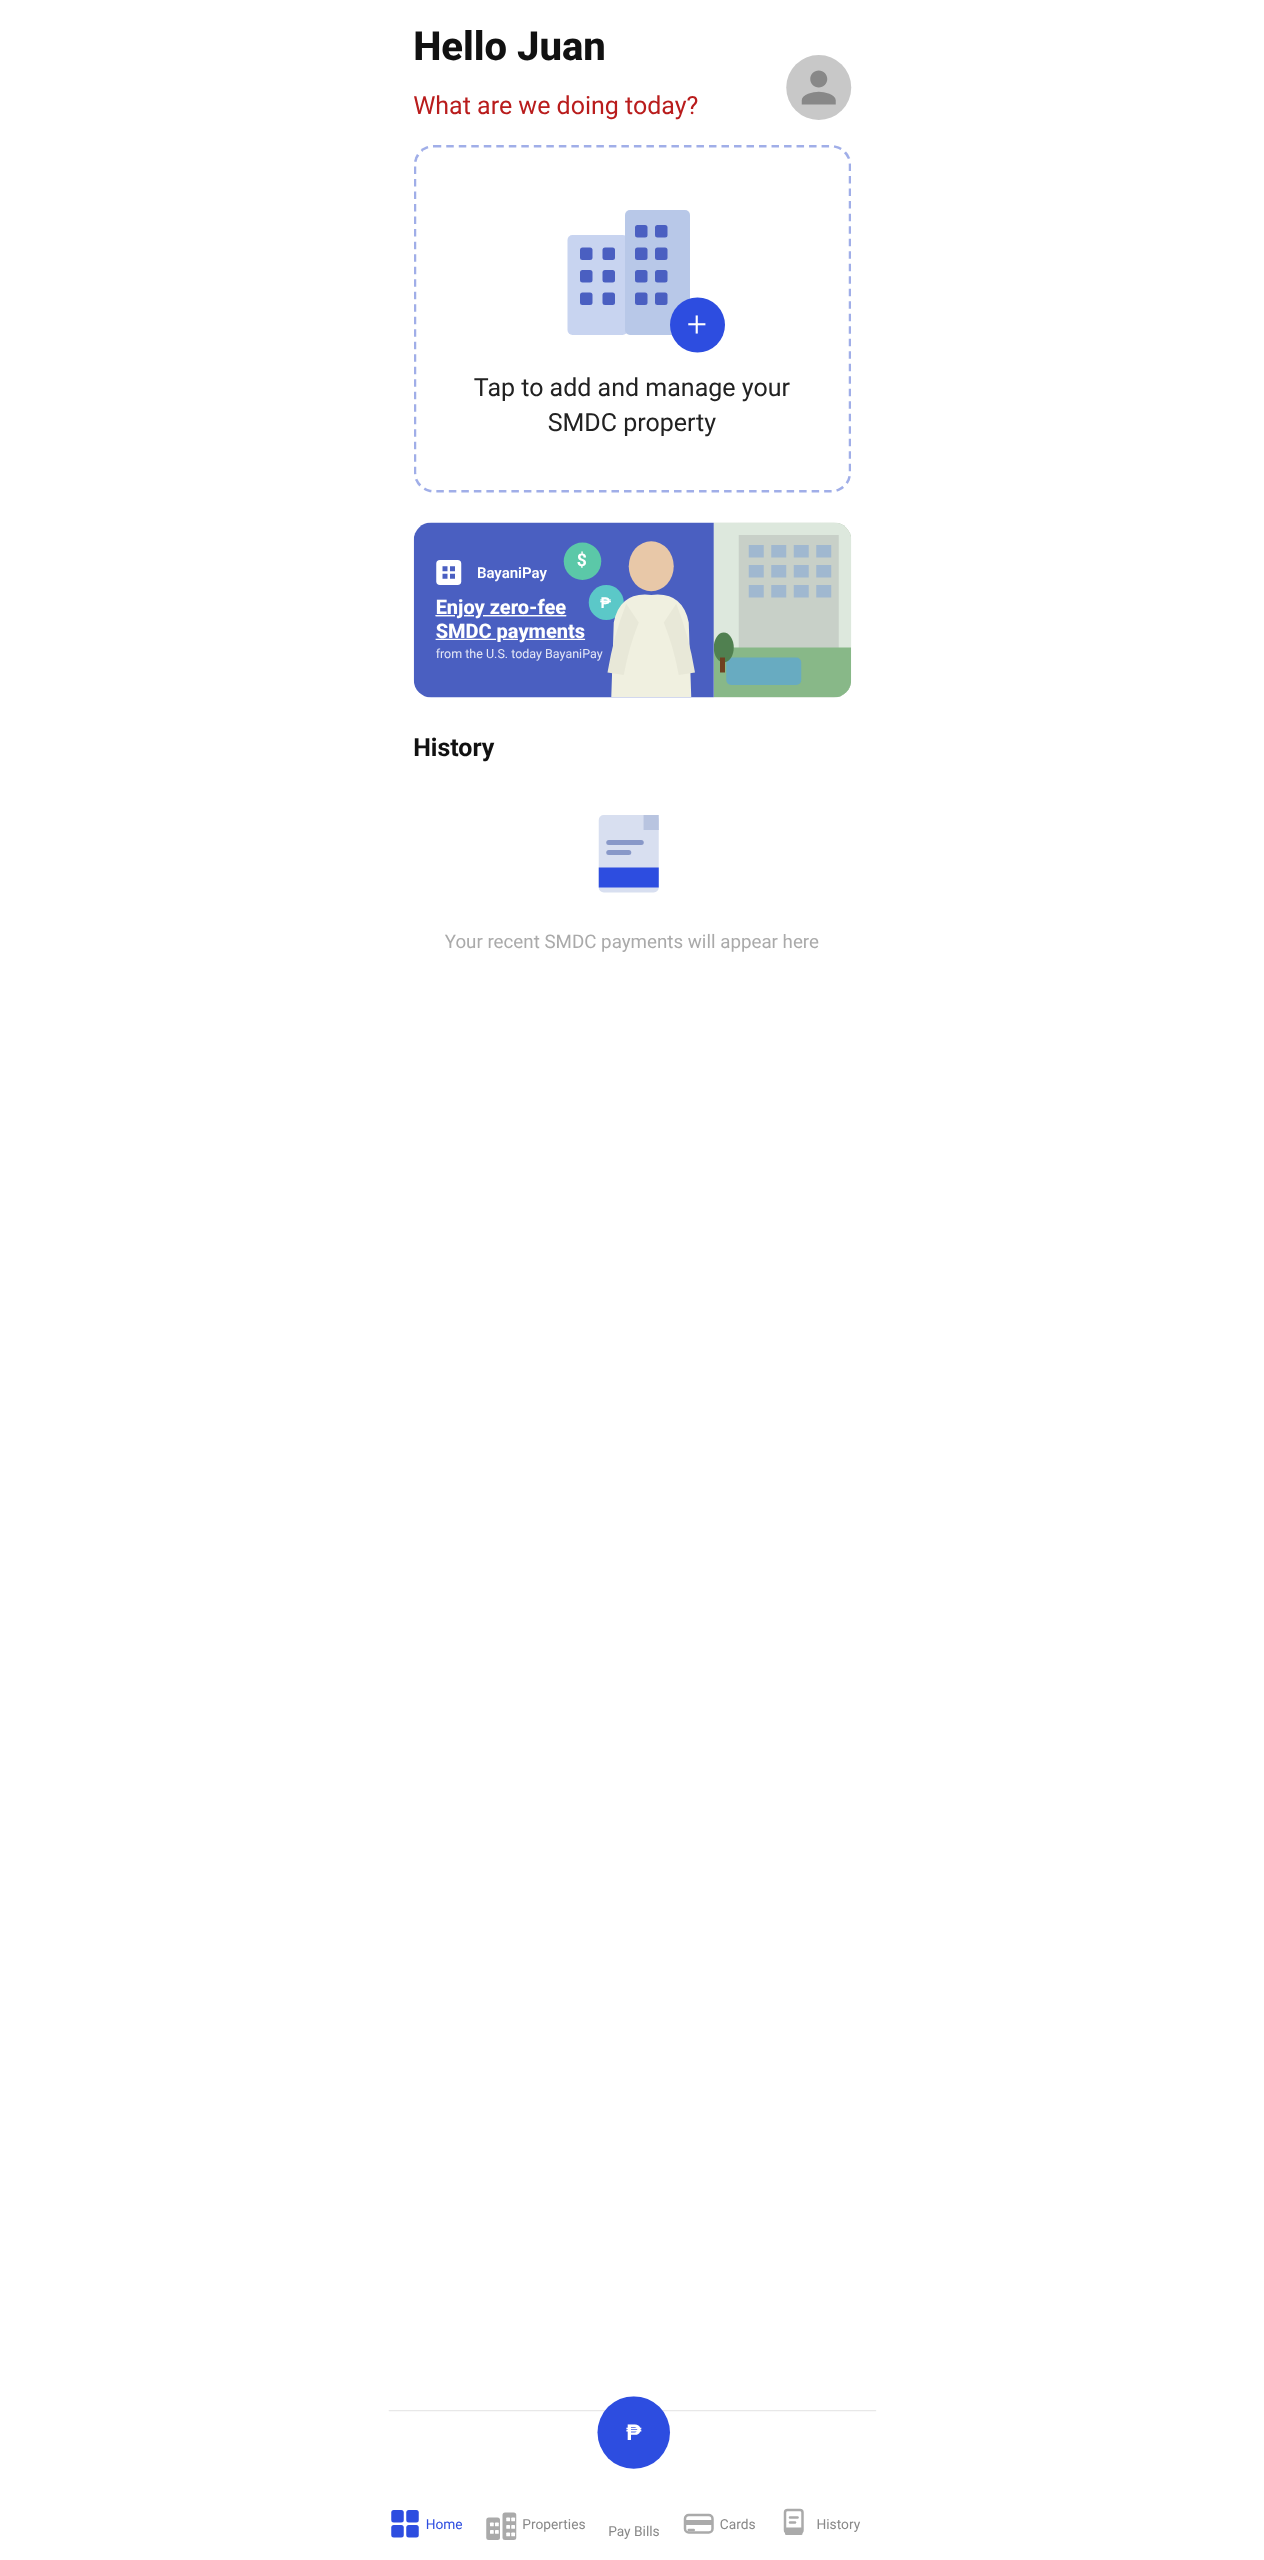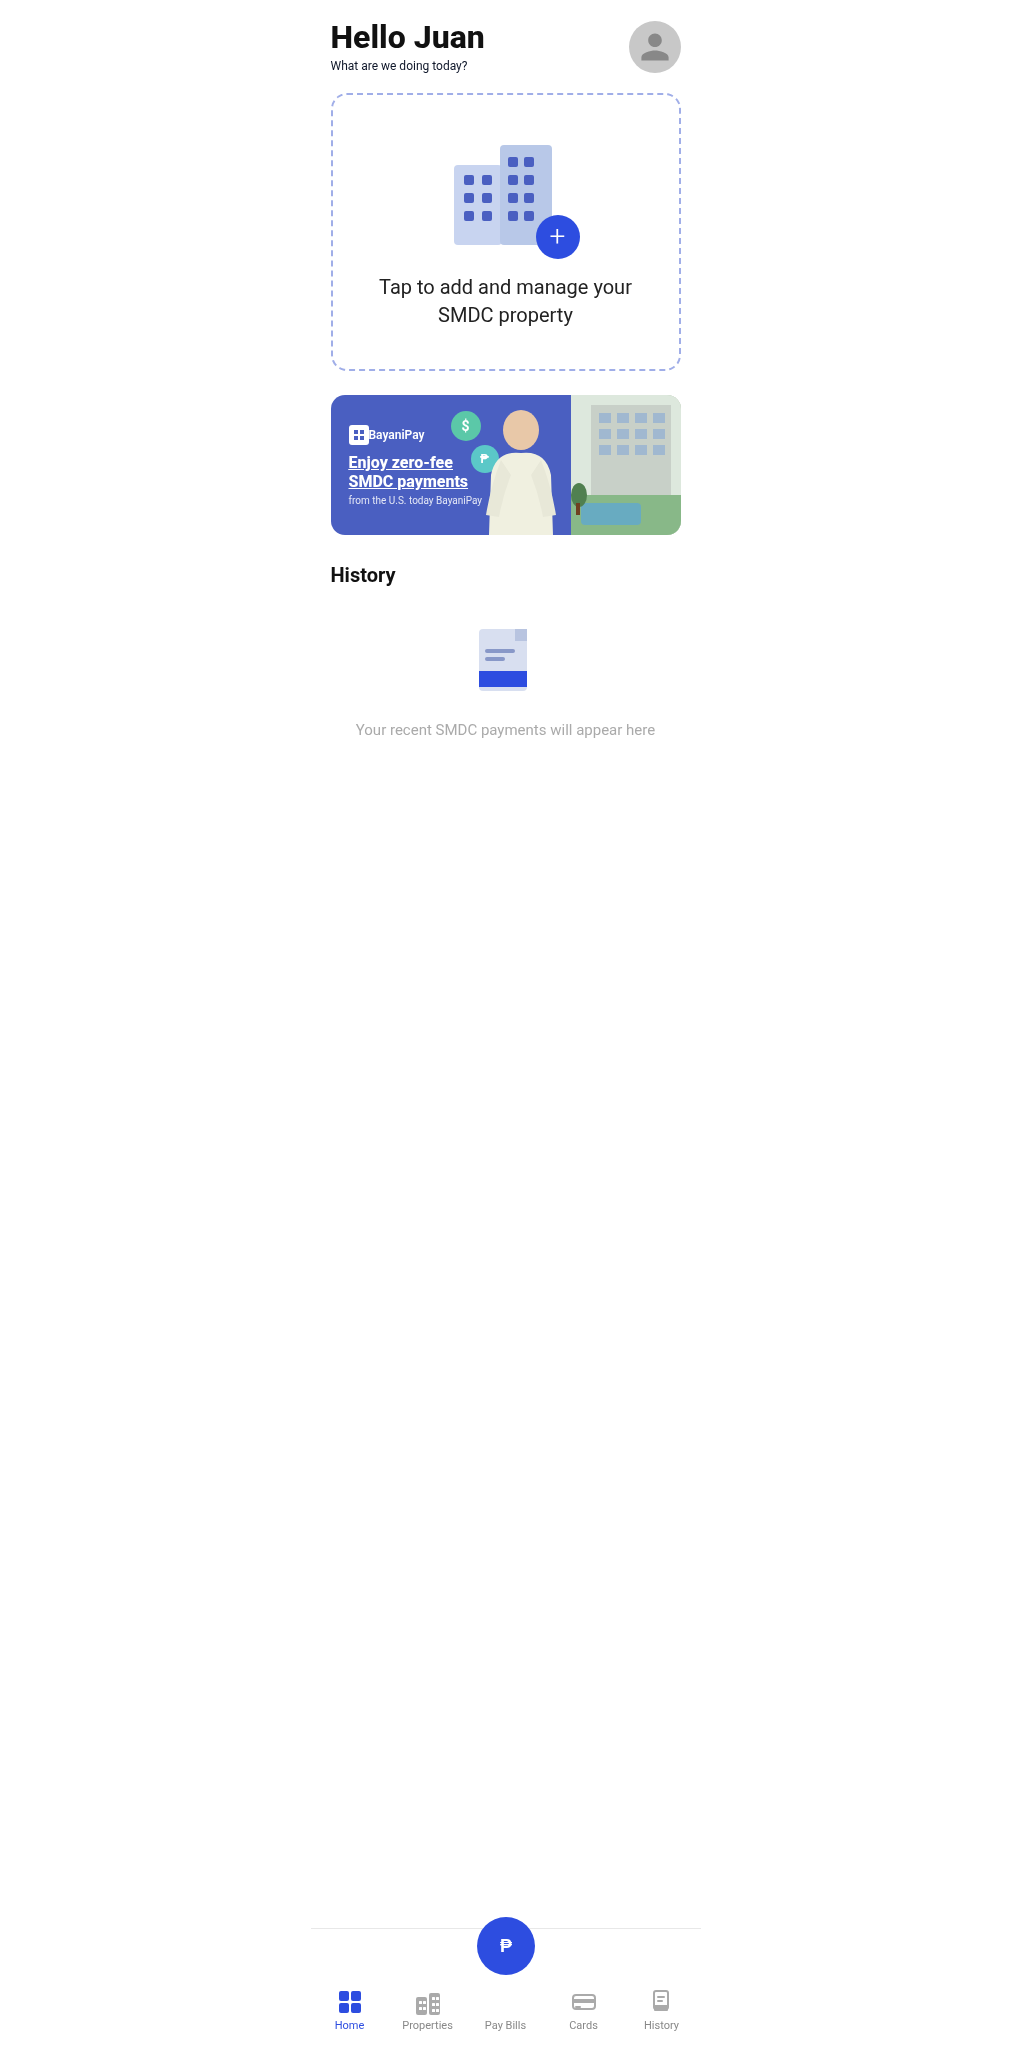--- a/index.html
+++ b/index.html
@@ -22,23 +22,23 @@
       align-items: flex-end;
       margin-bottom: 20px;
     }
     .header-text h1 {
       font-size: 32px;
       font-weight: 800;
       color: #111;
       line-height: 1.1;
     }
     .header-text p {
-      font-size: 12px;
-      color: #0f172a;
-      margin-top: 4px;
+      font-size: 20px;
+      color: #b91c1c;
+      margin-top: 17px;
     }
     .avatar {
       width: 52px;
       height: 52px;
       border-radius: 50%;
       background: #c8c8c8;
       display: flex;
       align-items: center;
       justify-content: center;
       flex-shrink: 0;
@@ -108,21 +108,21 @@
       padding: 16px 18px;
       position: relative;
       display: flex;
       flex-direction: column;
       justify-content: center;
       overflow: hidden;
     }
     .banner-logo {
       display: flex;
       align-items: center;
-      gap: 0;
+      gap: 13px;
       margin-bottom: 8px;
     }
     .banner-logo-icon {
       width: 20px;
       height: 20px;
       background: white;
       border-radius: 3px;
       display: flex;
       align-items: center;
       justify-content: center;
@@ -233,21 +233,21 @@
       background: #fff;
       border-top: 1px solid #e8e8e8;
       display: flex;
       align-items: flex-end;
       padding: 8px 0 16px;
       z-index: 100;
     }
     .nav-item {
       flex: 1;
       display: flex;
-      flex-direction: column;
+      flex-direction: row;
       align-items: center;
       gap: 4px;
       cursor: pointer;
     }
     .nav-item svg {
       width: 26px;
       height: 26px;
     }
     .nav-label {
       font-size: 11px;

